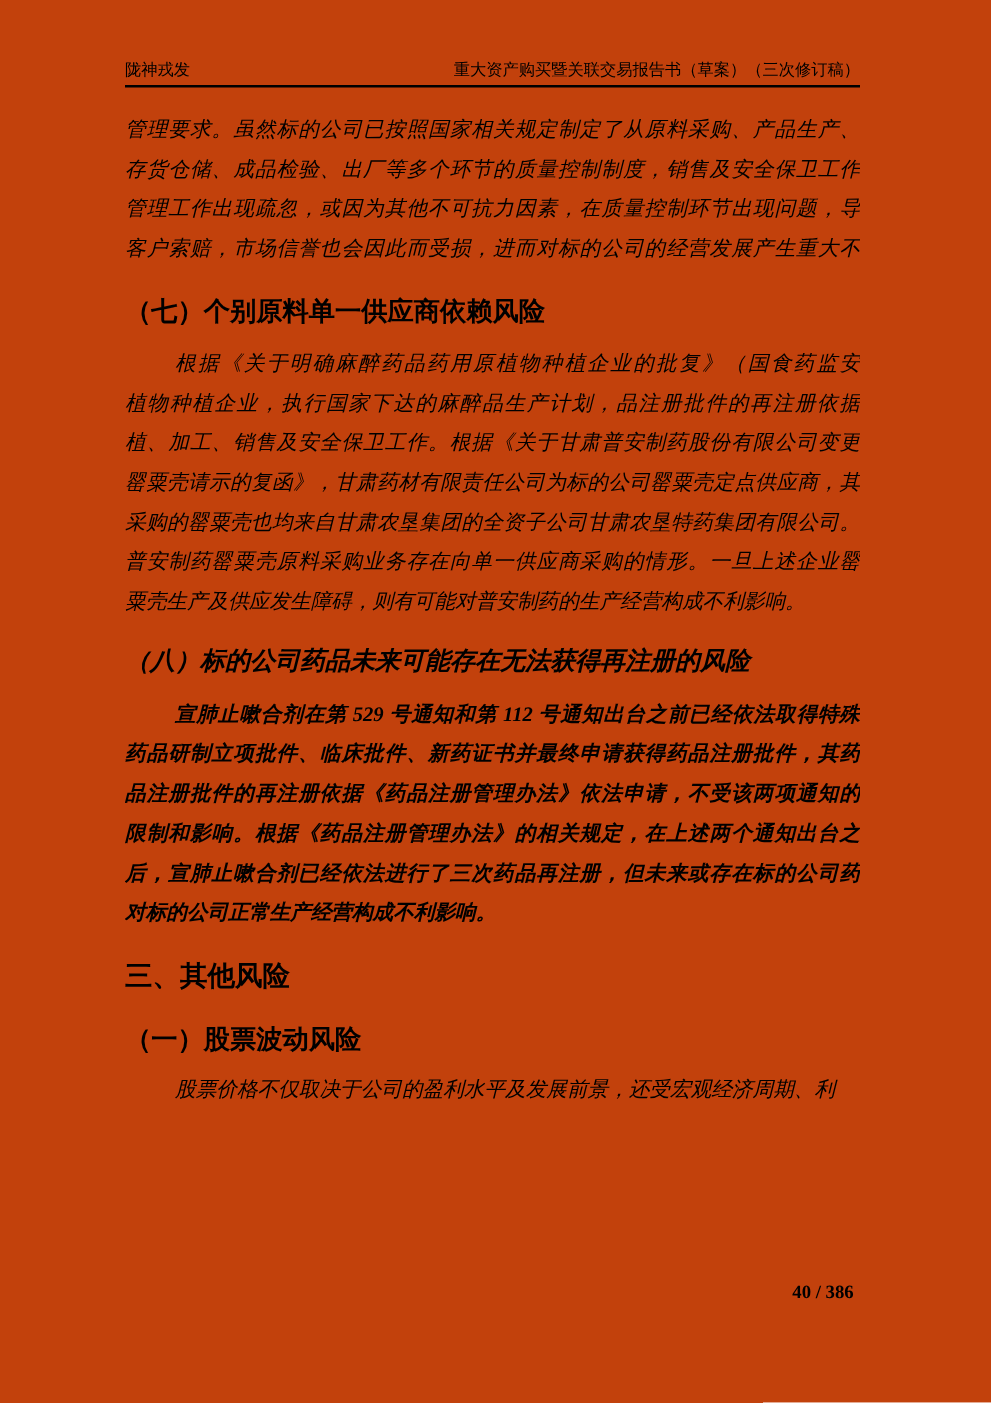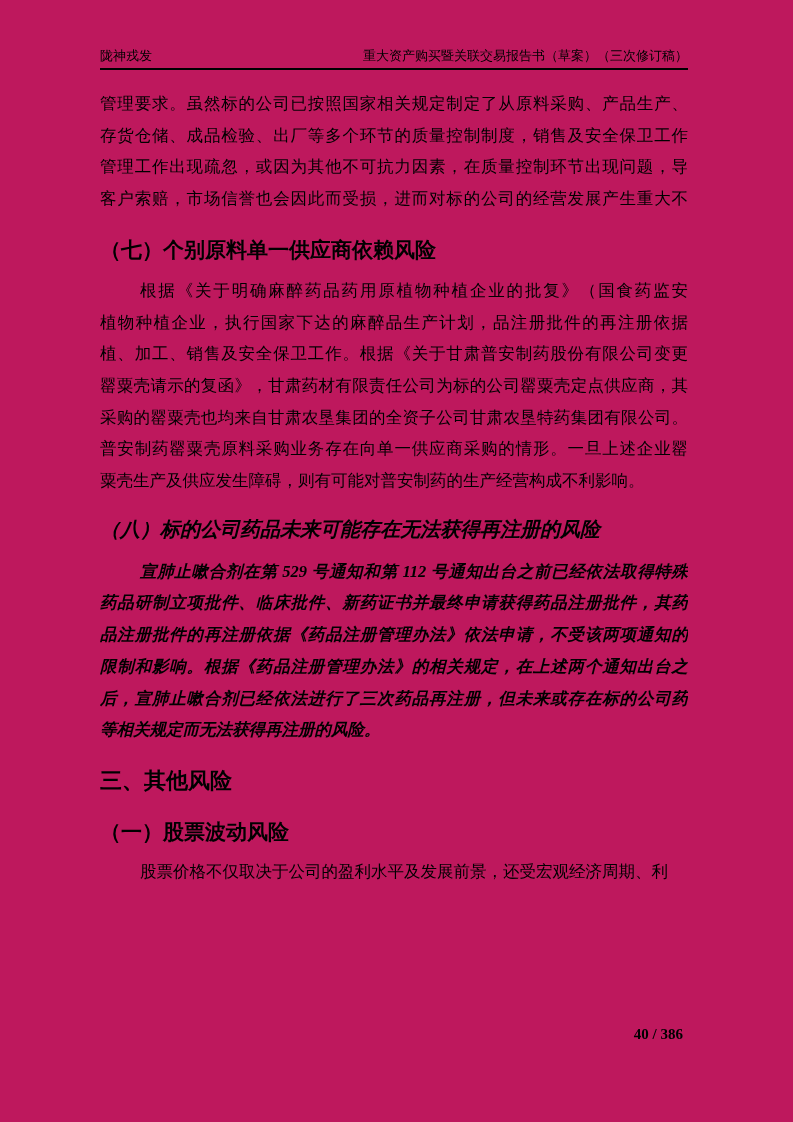--- a/index.html
+++ b/index.html
@@ -2,21 +2,21 @@
 <html><head>
 <meta charset="utf-8">
 <style>
   * { margin: 0; padding: 0; box-sizing: border-box; }
   html, body { background: #ffffff; }
   .page {
     position: relative;
     width: 793px;
     height: 1122px;
     margin: 0 auto;
-    background: #be185d;
+    background: #c2410c;
     color: #000000;
     font-family: "Liberation Serif", "DejaVu Serif", serif;
     overflow: hidden;
   }
   .content {
     padding: 46px 105px 0 100px;
   }
   .doc-header {
     display: flex;
     justify-content: space-between;
@@ -26,20 +26,21 @@
     padding-bottom: 3px;
     border-bottom: 2px solid #000000;
   }
   .para { font-size: 16.5px; }
   .line {
     line-height: 31.7px;
     text-align: justify;
     text-align-last: justify;
     white-space: normal;
     overflow: hidden;
+    font-style: italic;
   }
   .line.end { text-align-last: left; }
   .line.indent { text-indent: 40px; }
   .p1 { margin-top: 18px; }
   .h-hei {
     font-family: "Liberation Sans", "DejaVu Sans", sans-serif;
     font-weight: bold;
   }
   .h7 { font-size: 21px; line-height: 28px; margin-top: 21px; }
   .p2 { margin-top: 11px; }
@@ -95,21 +96,21 @@
     </div>
 
     <div class="h8">（八）标的公司药品未来可能存在无法获得再注册的风险</div>
 
     <div class="para p3">
       <div class="line indent">宣肺止嗽合剂在第 529 号通知和第 112 号通知出台之前已经依法取得特殊</div>
       <div class="line">药品研制立项批件、临床批件、新药证书并最终申请获得药品注册批件，其药</div>
       <div class="line">品注册批件的再注册依据《药品注册管理办法》依法申请，不受该两项通知的</div>
       <div class="line">限制和影响。根据《药品注册管理办法》的相关规定，在上述两个通知出台之</div>
       <div class="line">后，宣肺止嗽合剂已经依法进行了三次药品再注册，但未来或存在标的公司药</div>
-      <div class="line end">等相关规定而无法获得再注册的风险。</div>
+      <div class="line end">对标的公司正常生产经营构成不利影响。</div>
     </div>
 
     <div class="h-hei h3num">三、其他风险</div>
 
     <div class="h-hei h31">（一）股票波动风险</div>
 
     <div class="para p4">
       <div class="line indent end">股票价格不仅取决于公司的盈利水平及发展前景，还受宏观经济周期、利</div>
     </div>
 

